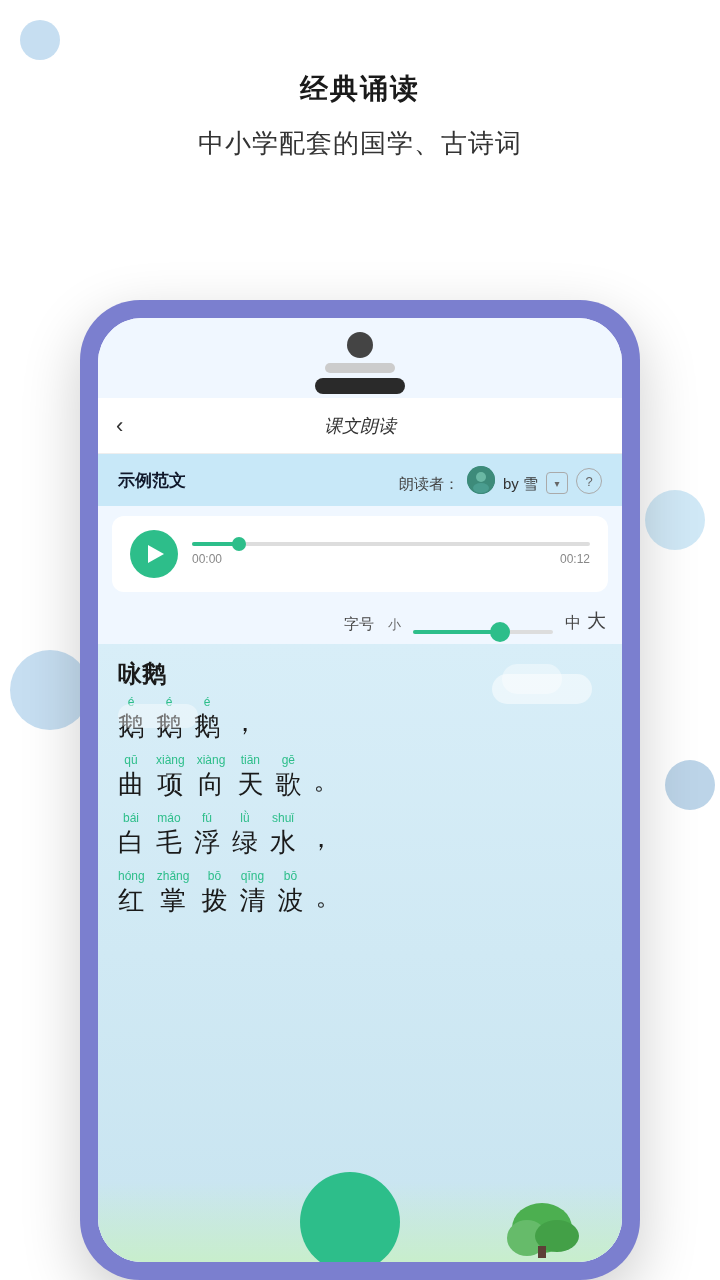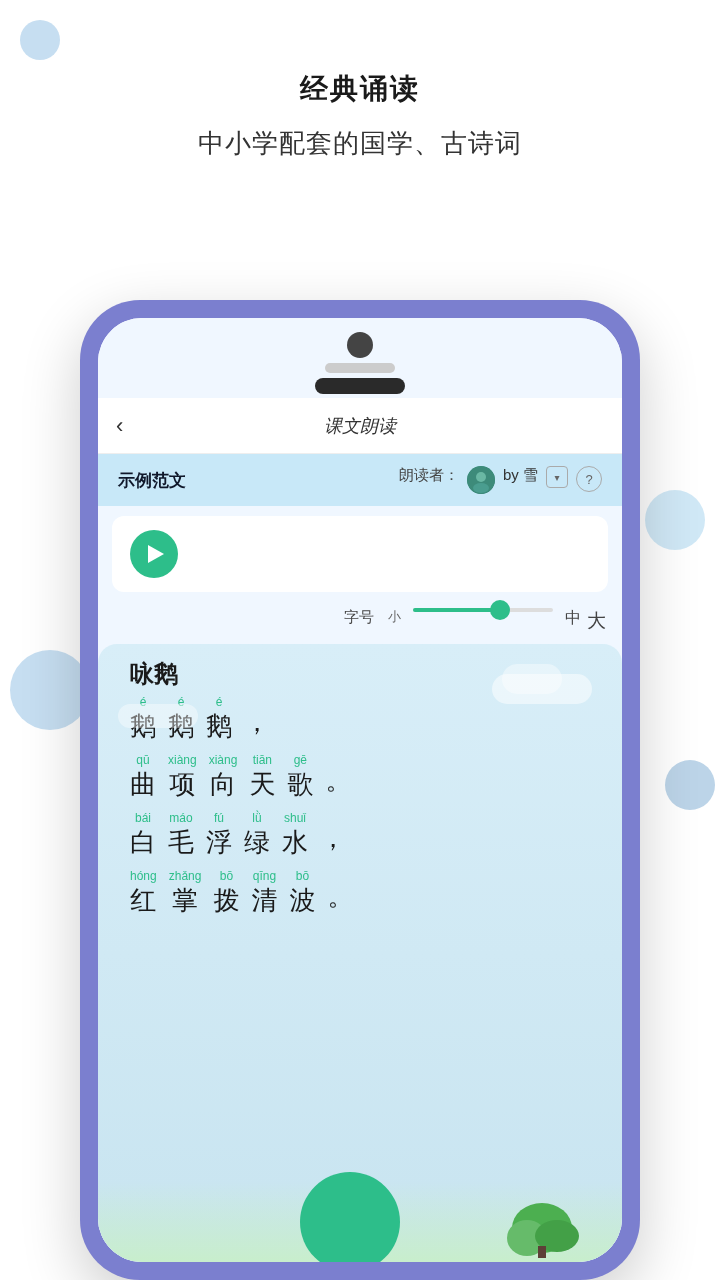--- a/index.html
+++ b/index.html
@@ -100,21 +100,21 @@
       align-items: center;
       justify-content: space-between;
     }
     .sample-label {
       font-size: 17px;
       font-weight: 600;
       color: #0f172a;
     }
     .reader-selector {
       display: flex;
-      align-items: flex-start;
+      align-items: flex-end;
       gap: 8px;
       margin-left: 12px;
     }
     .reader-label {
       font-size: 15px;
       color: #444;
     }
     .reader-avatar {
       width: 28px;
       height: 28px;
@@ -210,21 +210,21 @@
       justify-content: space-between;
     }
     .time-text {
       font-size: 12px;
       color: #888;
     }
 
     
     .font-size-row {
       display: flex;
-      align-items: flex-start;
+      align-items: flex-end;
       justify-content: flex-end;
       padding: 6px 16px 10px 16px;
       gap: 6px;
     }
     .font-label {
       font-size: 15px;
       color: #444;
       margin-right: 8px;
     }
     .font-size-small { font-size: 13px; color: #666; }
@@ -362,22 +362,21 @@
       background: #f0f7ff;
       display: flex;
       flex-direction: column;
     }
 
     .poem-area-wrapper {
       flex: 1;
       overflow: hidden;
       position: relative;
       background: linear-gradient(180deg, #d8eef8 0%, #c8e4f0 100%);
-      padding: 14px 32px;
-      border-radius: 19px;
+      padding: 14px 20px;
     }
   </style>
 </head>
 <body>
 
 <div class="bubble bubble-tl"></div>
 <div class="bubble bubble-tr"></div>
 <div class="bubble bubble-bl"></div>
 <div class="bubble bubble-br"></div>
 
@@ -418,20 +417,30 @@
             <div class="dropdown-btn">▾</div>
             <div class="help-btn">?</div>
           </div>
         </div>
 
         <div style="background:#ffffff; margin: 10px 14px; border-radius:12px; padding:14px 18px;">
           <div class="player-row">
             <div class="play-btn">
               <div class="play-icon"></div>
             </div>
+            <div class="progress-container">
+              <div class="progress-bar-bg">
+                <div class="progress-bar-fill"></div>
+                <div class="progress-dot"></div>
+              </div>
+              <div class="time-row">
+                <span class="time-text">00:00</span>
+                <span class="time-text">00:12</span>
+              </div>
+            </div>
           </div>
         </div>
 
         <div class="font-size-row">
           <span class="font-label">字号</span>
           <span class="font-size-small">小</span>
           <div class="font-slider-track">
             <div class="font-slider-fill"></div>
             <div class="font-slider-dot"></div>
           </div>

